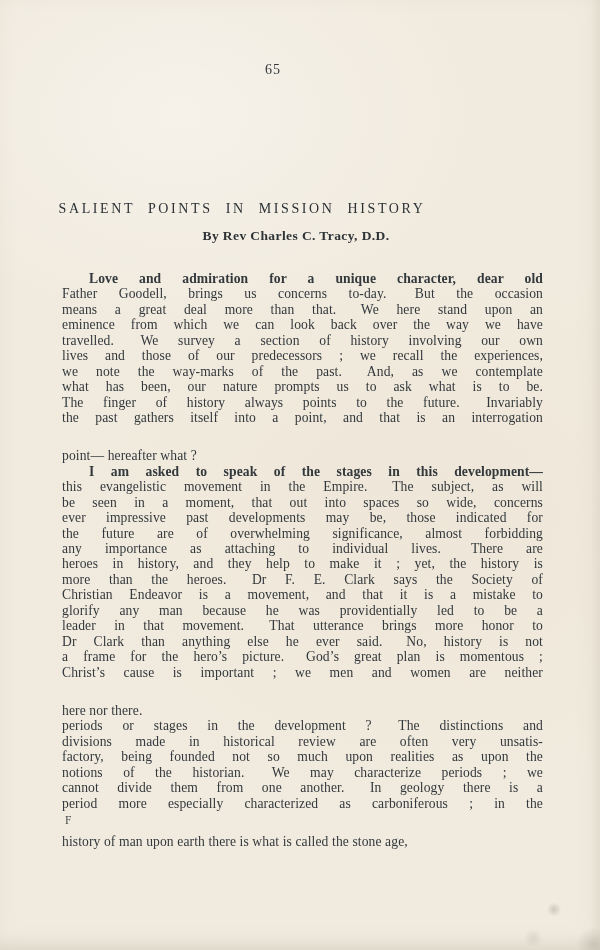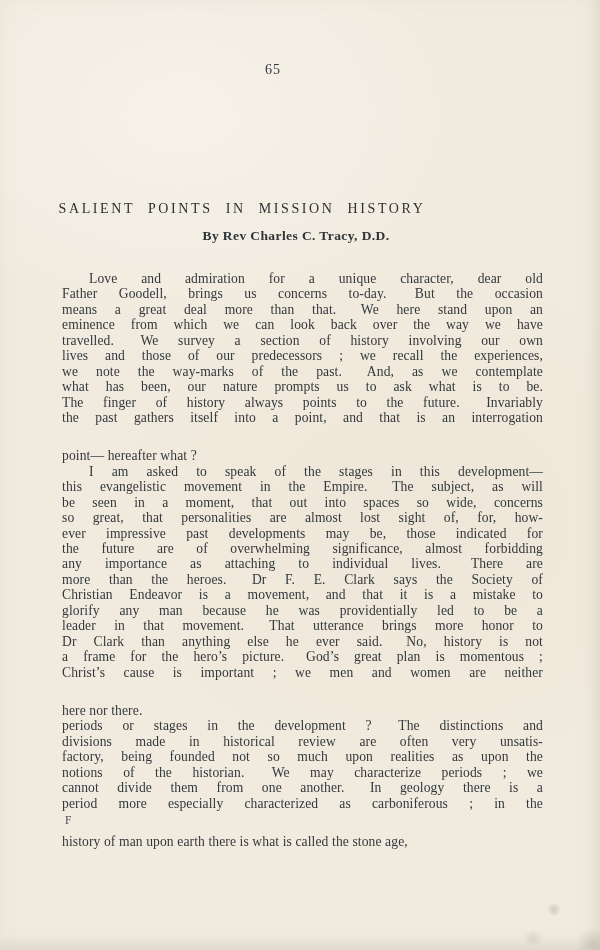--- a/index.html
+++ b/index.html
@@ -53,21 +53,21 @@
     top: 271px; left: 62px; width: 481px;
     font-size: 13.6px;
   }
   .line {
     height: 15.45px;
     line-height: 15.45px;
     text-align: justify;
     text-align-last: justify;
     letter-spacing: 0.1px;
   }
-  .line.indent { text-indent: 27px; }
+  .line.indent { text-indent: 27px; font-weight: bold; }
   .line.last { text-align-last: left; margin-top: 23px; }
   .sig-mark {
     position: absolute;
     left: 65px; top: 814px;
     font-size: 11.5px;
     letter-spacing: 1px;
     color: #4a4e50;
   }
   .smudge { position: absolute; border-radius: 50%; }
   .smudge-1 {
@@ -105,24 +105,24 @@
         <div class="line">we note the way-marks of the past.  And, as we contemplate</div>
         <div class="line">what has been, our nature prompts us to ask what is to be.</div>
         <div class="line">The finger of history always points to the future.  Invariably</div>
         <div class="line">the past gathers itself into a point, and that is an interrogation</div>
         <div class="line last">point— hereafter what ?</div>
       </div>
       <div>
         <div class="line indent">I am asked to speak of the stages in this development—</div>
         <div class="line">this evangelistic movement in the Empire.  The subject, as will</div>
         <div class="line">be seen in a moment, that out into spaces so wide, concerns</div>
-        <div class="line">so great, that personalities are almost lost sight of, for, how-</div>
         <div class="line">ever impressive past developments may be, those indicated for</div>
         <div class="line">the future are of overwhelming significance, almost forbidding</div>
         <div class="line">any importance as attaching to individual lives.  There are</div>
+        <div class="line">heroes in history, and they help to make it ; yet, the history is</div>
         <div class="line">more than the heroes.  Dr F. E. Clark says the Society of</div>
         <div class="line">Christian Endeavor is a movement, and that it is a mistake to</div>
         <div class="line">glorify any man because he was providentially led to be a</div>
         <div class="line">leader in that movement.  That utterance brings more honor to</div>
         <div class="line">Dr Clark than anything else he ever said.  No, history is not</div>
         <div class="line">a frame for the hero’s picture.  God’s great plan is momentous ;</div>
         <div class="line">Christ’s cause is important ; we men and women are neither</div>
         <div class="line last">here nor there.</div>
       </div>
       <div>

